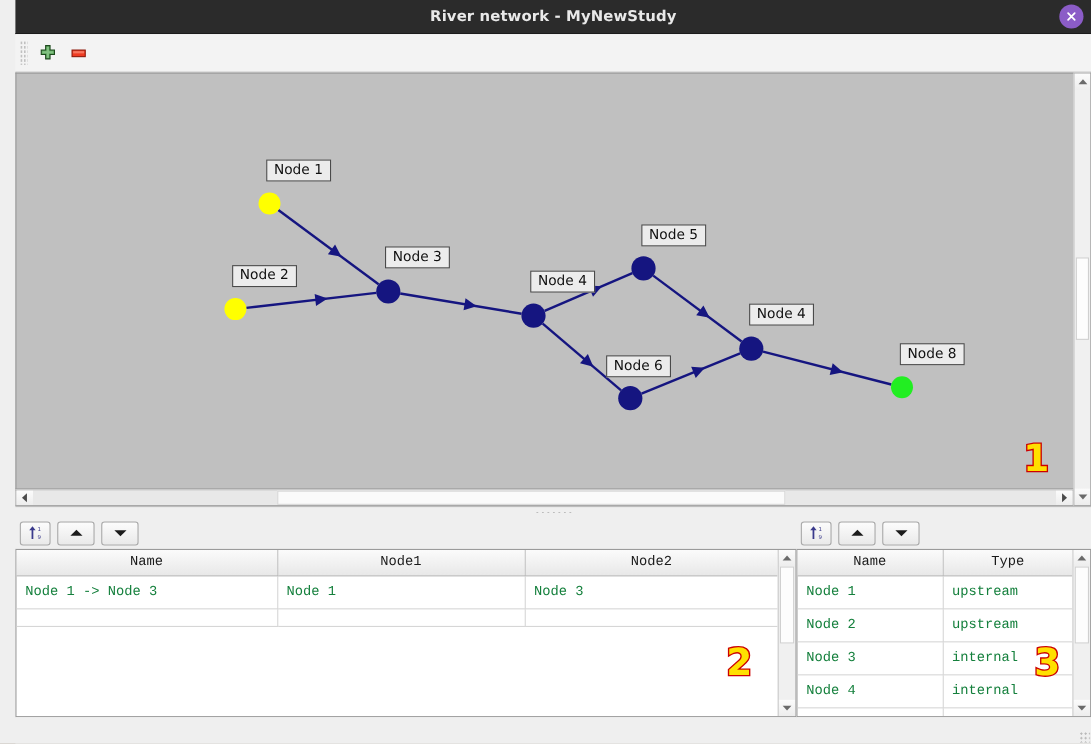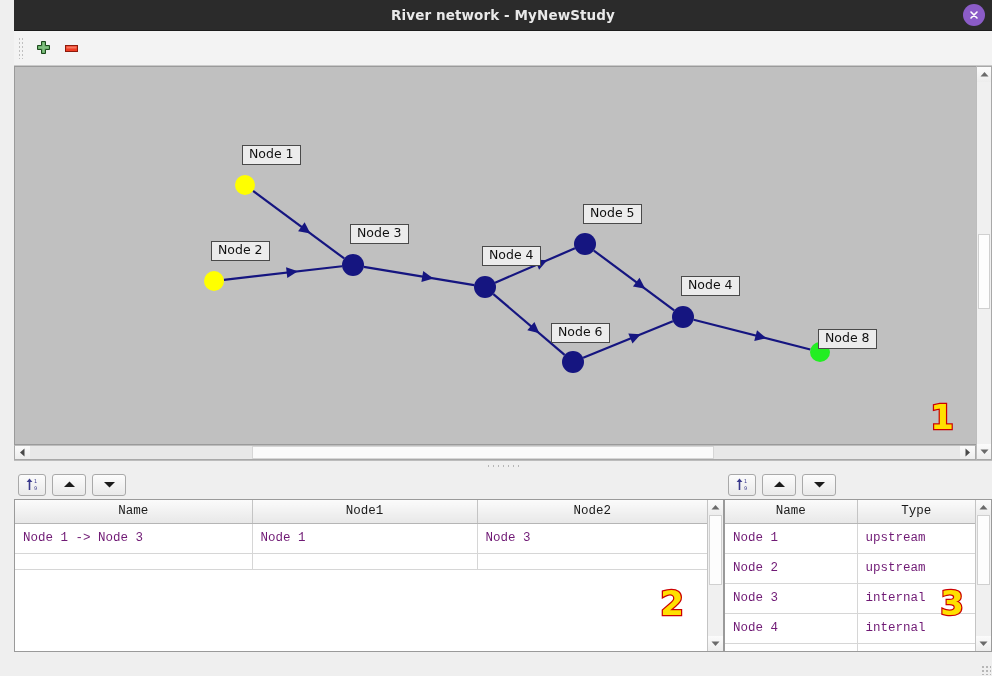--- a/index.html
+++ b/index.html
@@ -223,21 +223,21 @@
     color: #1a1a1a;
     height: 23px;
     text-align: center;
     padding: 0 4px;
   }
   table.grid th:last-child { border-right: none; }
   table.grid td {
     border-right: 1px solid #d6d6d6;
     border-bottom: 1px solid #d6d6d6;
     font-size: 12.5px;
-    color: #701a75;
+    color: #15803d;
     height: 30px;
     padding: 0 8px;
     background: #fff;
     white-space: nowrap;
     overflow: hidden;
     text-overflow: ellipsis;
     margin-top: 40px;
   }
   table.grid td:last-child { border-right: none; }
   table.grid tr.filler td { height: 16px; }
@@ -309,21 +309,21 @@
             <circle cx="805" cy="285" r="10" fill="#22ee22"></circle>
           </svg>
         <div id="graph-labels">
             <div class="node-label" style="left: 227px; top: 78px;">Node 1</div>
             <div class="node-label" style="left: 196px; top: 174px;">Node 2</div>
             <div class="node-label" style="left: 335px; top: 157px;">Node 3</div>
             <div class="node-label" style="left: 467px; top: 179px;">Node 4</div>
             <div class="node-label" style="left: 568px; top: 137px;">Node 5</div>
             <div class="node-label" style="left: 536px; top: 256px;">Node 6</div>
             <div class="node-label" style="left: 666px; top: 209px;">Node 4</div>
-            <div class="node-label" style="left: 803px; top: 262px; text-align: center;">Node 8</div>
+            <div class="node-label" style="left: 803px; top: 245px; text-align: center;">Node 8</div>
           </div>
         <div class="overlay-num" style="right:22px; bottom:10px;">1</div>
       </div>
       <div class="hscroll">
         <div class="sb-arrow-h">
           <svg width="7" height="9" viewBox="0 0 7 9">
             <path d="M5.5 0.5 L1 4.5 L5.5 8.5 Z" fill="#4a4a4a"></path>
           </svg>
         </div>
         <div class="sb-track-h">

